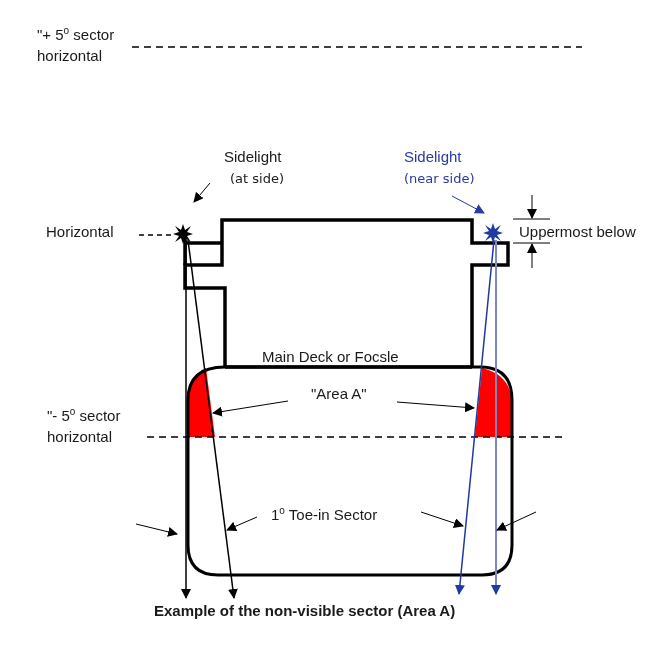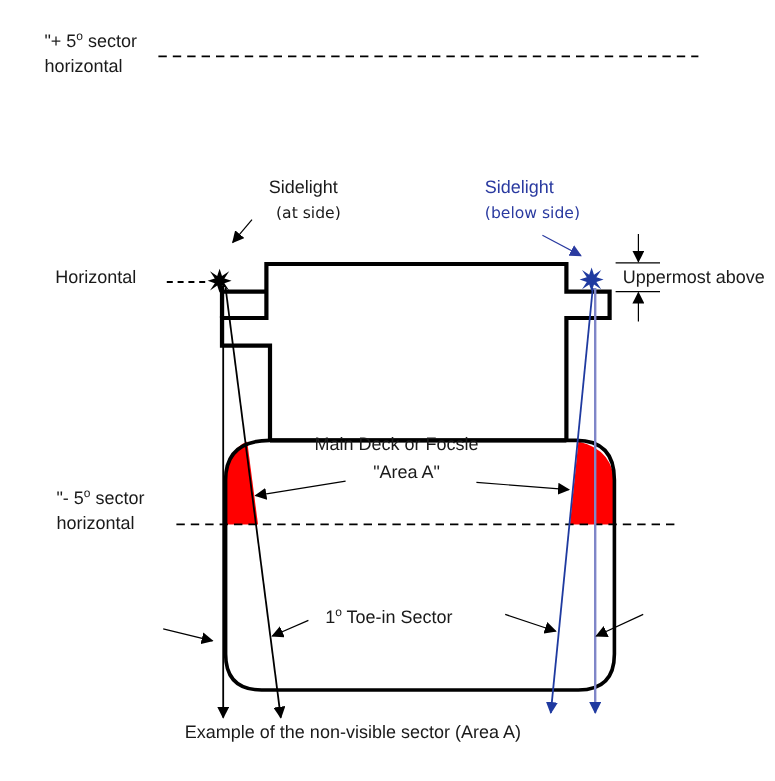--- a/index.html
+++ b/index.html
@@ -2,21 +2,21 @@
 <html><head>
   <meta charset="utf-8">
   <style>
     html, body { margin: 0; padding: 0; background: #ffffff; }
     body { width: 646px; height: 651px; position: relative; overflow: hidden;
            font-family: "Liberation Sans", sans-serif; }
     svg { position: absolute; left: 0; top: 0; }
     .lbl { position: absolute; font-size: 15px; color: #1a1a1a; line-height: 21px; white-space: nowrap; }
     .lbl-small { font-size: 13px; font-family: "DejaVu Sans", sans-serif; }
     .blue { color: #2a3aa0; }
-    .bold { font-weight: normal; }
+    .bold { font-weight: bold; }
     sup { font-size: 10px; }
   </style>
 </head>
 <body>
 
 <svg width="646" height="651" viewBox="0 0 646 651">
   <defs>
     <marker id="ahB" markerWidth="10" markerHeight="10" refX="9" refY="5" orient="auto" markerUnits="userSpaceOnUse">
       <path d="M0,0 L10,5 L0,10 z" fill="#000"></path>
     </marker>
@@ -78,27 +78,27 @@
 
 <div class="lbl" style="left:37px; top:20px;">
   <span>"+ 5</span><sup>o</sup><span> sector</span><br>
   <span>horizontal</span>
 </div>
 
 <div class="lbl" style="left:224px; top:146px;">Sidelight</div>
 <div class="lbl lbl-small" style="left:230px; top:168px;">(at side)</div>
 
 <div class="lbl blue" style="left:404px; top:146px;">Sidelight</div>
-<div class="lbl lbl-small blue" style="left:404px; top:168px;">(below side)</div>
+<div class="lbl lbl-small blue" style="left:404px; top:168px;">(near side)</div>
 
 <div class="lbl" style="left:46px; top:221px;">Horizontal</div>
 
-<div class="lbl" style="left:519px; top:221px;">Uppermost above</div>
+<div class="lbl" style="left:519px; top:221px;">Uppermost below</div>
 
-<div class="lbl" style="left:262px; top:360px;">Main Deck or Focsle</div>
+<div class="lbl" style="left:262px; top:346px;">Main Deck or Focsle</div>
 
 <div class="lbl" style="left:311px; top:383px;">"Area A"</div>
 
 <div class="lbl" style="left:47px; top:401px;">
   <span>"- 5</span><sup>o</sup><span> sector</span><br>
   <span>horizontal</span>
 </div>
 
 <div class="lbl" style="left:271px; top:500px;">
   <span>1</span><sup>o</sup><span> Toe-in Sector</span>

